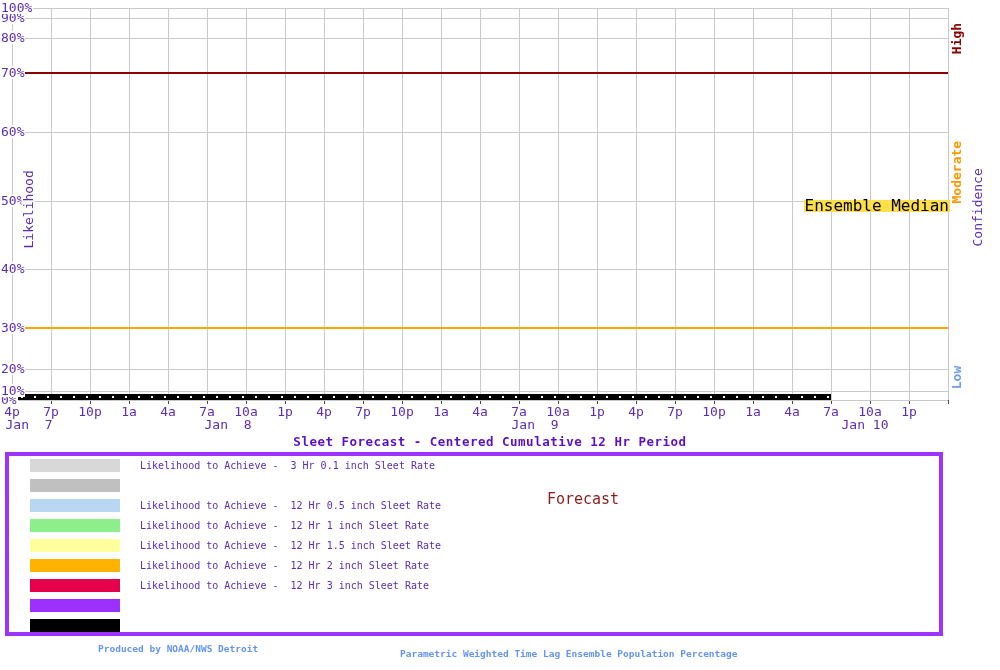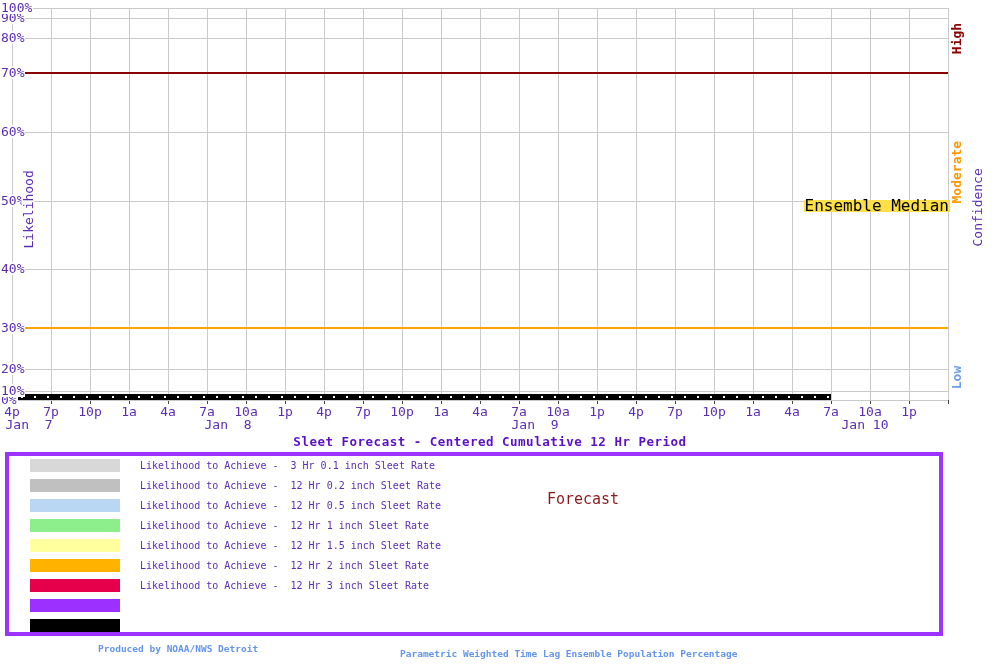--- a/index.html
+++ b/index.html
@@ -165,21 +165,20 @@
   <div class="abs vert axis-title" style="left:938px;top:201px;width:78px;text-align:center;">Confidence</div>
 
   <div id="ensemble-median">Ensemble Median</div>
 
   <div id="chart-title" style="top:434px;">Sleet Forecast - Centered Cumulative 12 Hr Period</div>
 
   <div id="legend-box">
       <div class="legend-swatch" style="top: 3px; background: rgb(216, 216, 216);"></div>
       <div class="legend-label" style="top: 3px;">Likelihood to Achieve -  3 Hr 0.1 inch Sleet Rate</div>
       <div class="legend-swatch" style="top: 23px; background: rgb(192, 192, 192);"></div>
-      <div class="legend-label" style="top: 23px;">Likelihood to Achieve -  12 Hr 0.2 inch Sleet Rate</div>
       <div class="legend-swatch" style="top: 43px; background: rgb(185, 215, 243);"></div>
       <div class="legend-label" style="top: 43px;">Likelihood to Achieve -  12 Hr 0.5 inch Sleet Rate</div>
       <div class="legend-swatch" style="top: 63px; background: rgb(140, 239, 140);"></div>
       <div class="legend-label" style="top: 63px;">Likelihood to Achieve -  12 Hr 1 inch Sleet Rate</div>
       <div class="legend-swatch" style="top: 83px; background: rgb(255, 255, 158);"></div>
       <div class="legend-label" style="top: 83px;">Likelihood to Achieve -  12 Hr 1.5 inch Sleet Rate</div>
       <div class="legend-swatch" style="top: 103px; background: rgb(255, 179, 0);"></div>
       <div class="legend-label" style="top: 103px;">Likelihood to Achieve -  12 Hr 2 inch Sleet Rate</div>
       <div class="legend-swatch" style="top: 123px; background: rgb(230, 0, 76);"></div>
       <div class="legend-label" style="top: 123px;">Likelihood to Achieve -  12 Hr 3 inch Sleet Rate</div>

